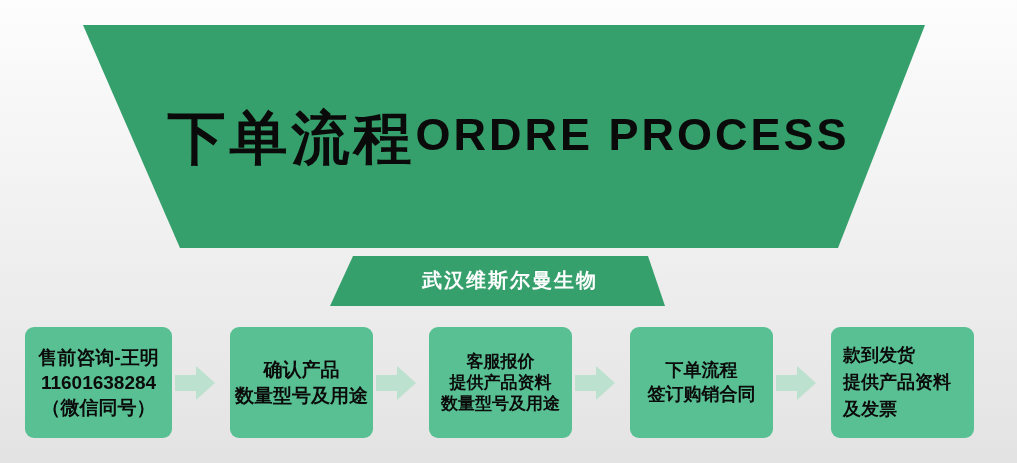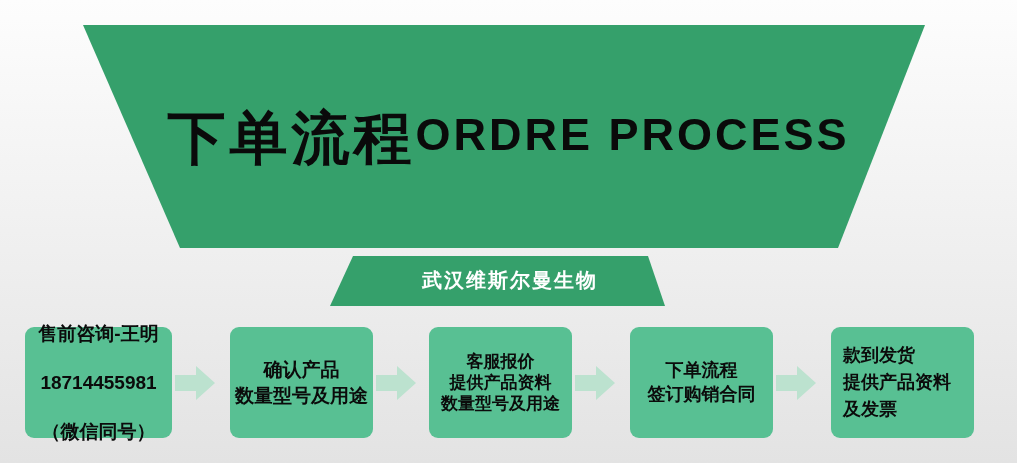--- a/index.html
+++ b/index.html
@@ -138,23 +138,23 @@
 
   <div class="banner-shape">
     <svg viewBox="0 0 400 56" xmlns="http://www.w3.org/2000/svg">
       <polygon id="bnr-poly" points="43,4 338,4 355,54 20,54" fill="#35A06B"></polygon>
     </svg>
   </div>
   <div class="banner-text" style="color: rgb(255, 255, 255);">武汉维斯尔曼生物</div>
 
   <div class="process-row">
 
-    <div class="step-box box-w1 fs-a" style="background: rgb(88, 192, 147); gap: 24px;">
+    <div class="step-box box-w1 fs-a" style="background: rgb(88, 192, 147);">
       <div class="step-line">售前咨询-王明</div>
-      <div class="step-line">18714455981</div>
+      <div class="step-line">11601638284</div>
       <div class="step-line">（微信同号）</div>
     </div>
 
     <div class="arrow-wrap">
       <svg width="40" height="34" viewBox="0 0 40 34" xmlns="http://www.w3.org/2000/svg">
         <polygon class="arrow-poly" points="0,9 21,9 21,0 40,17 21,34 21,25 0,25" fill="#BCE2CF"></polygon>
       </svg>
     </div>
 
     <div class="spacer-1"></div>

